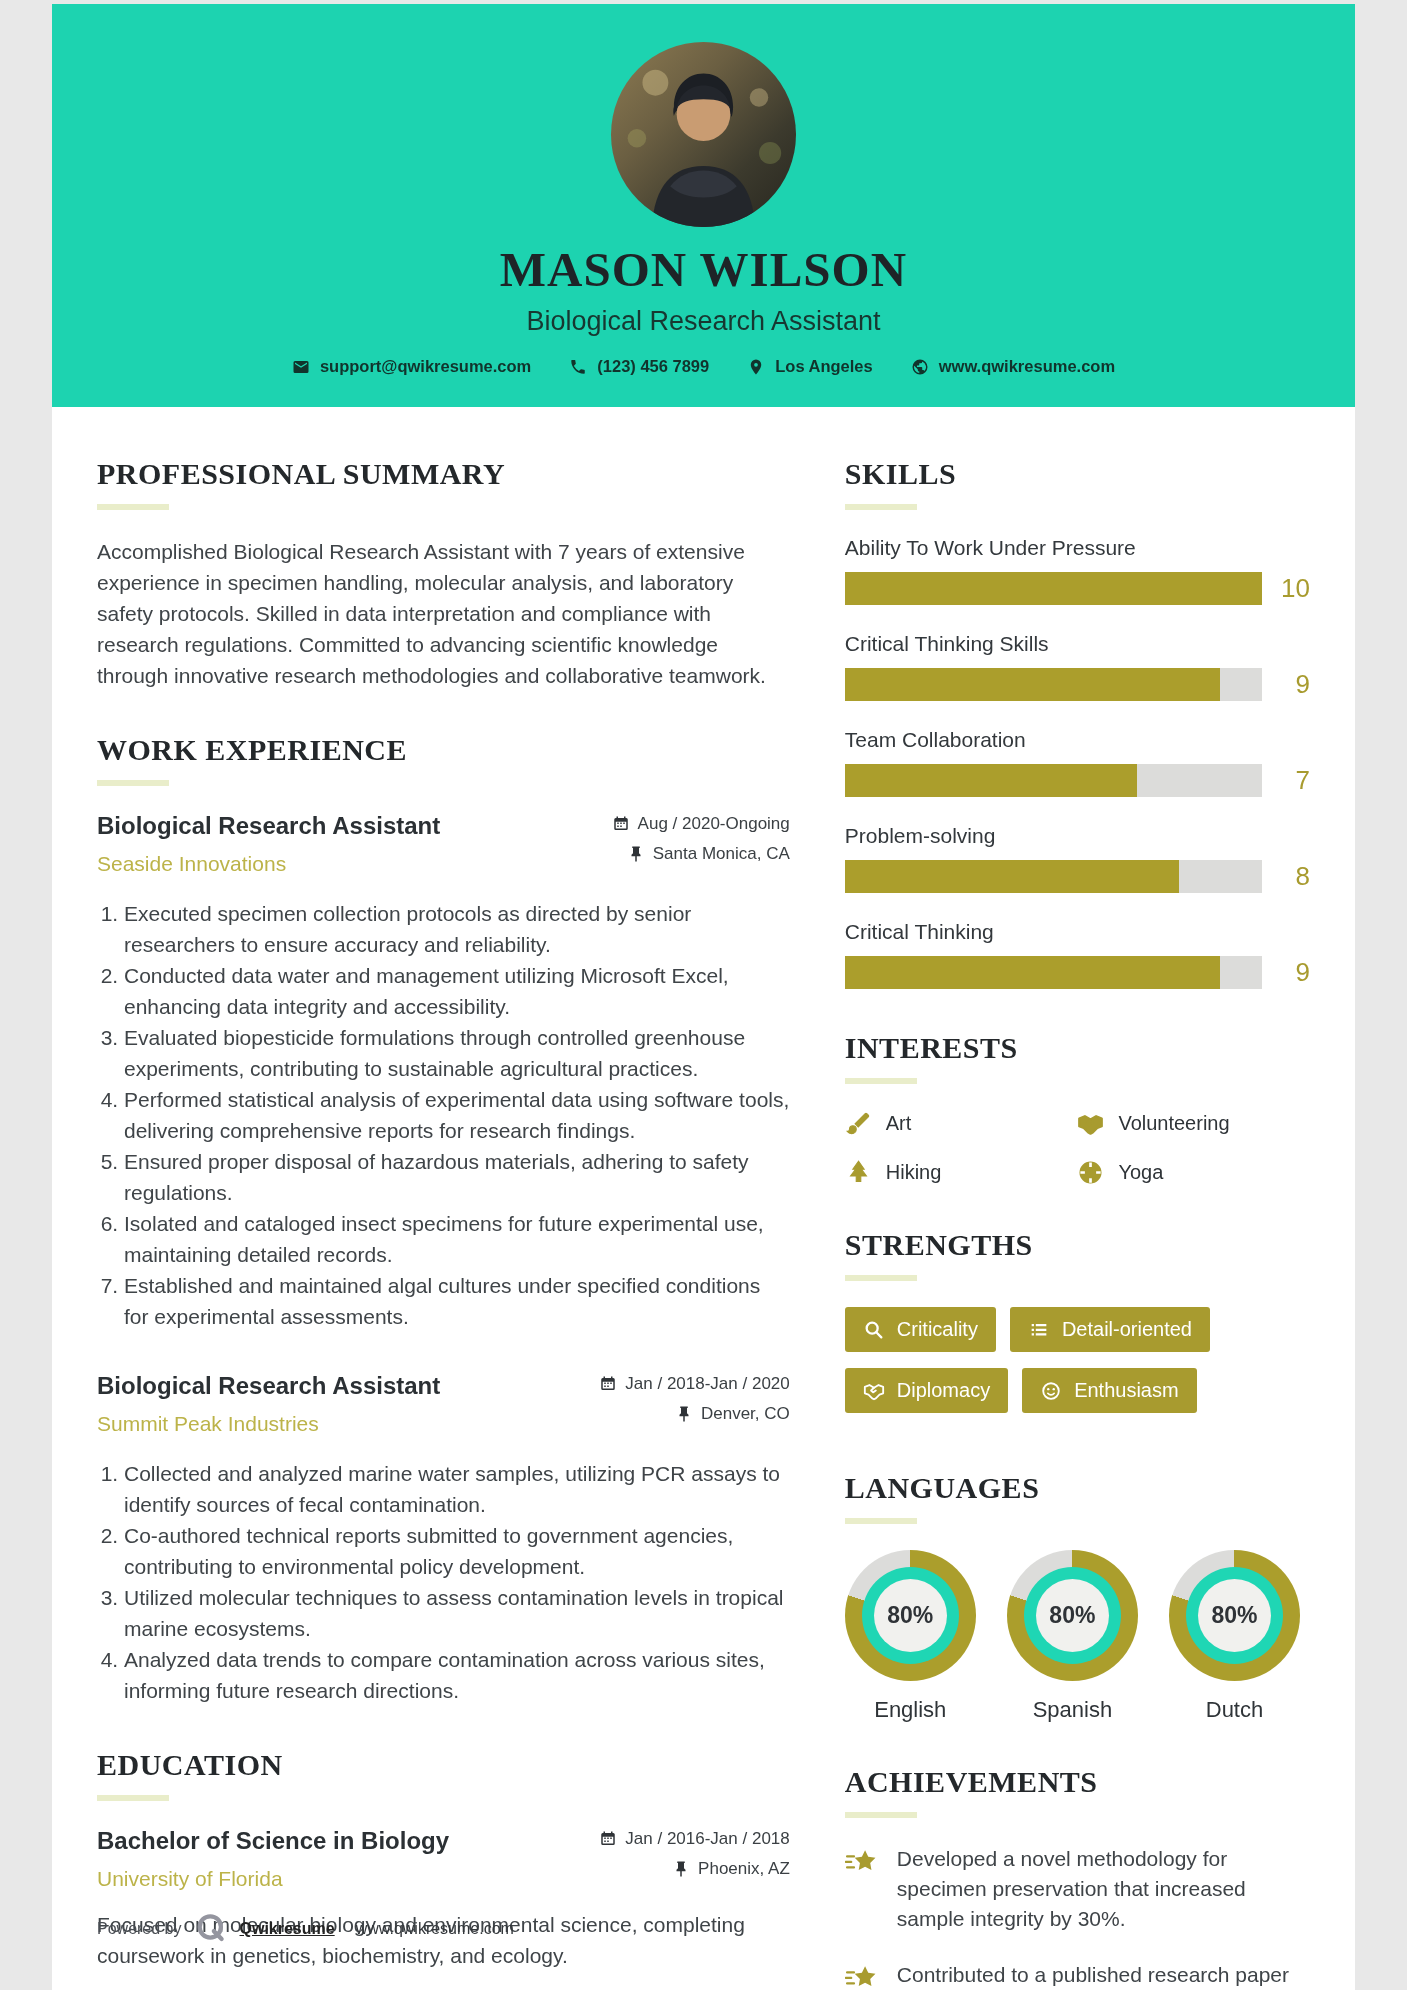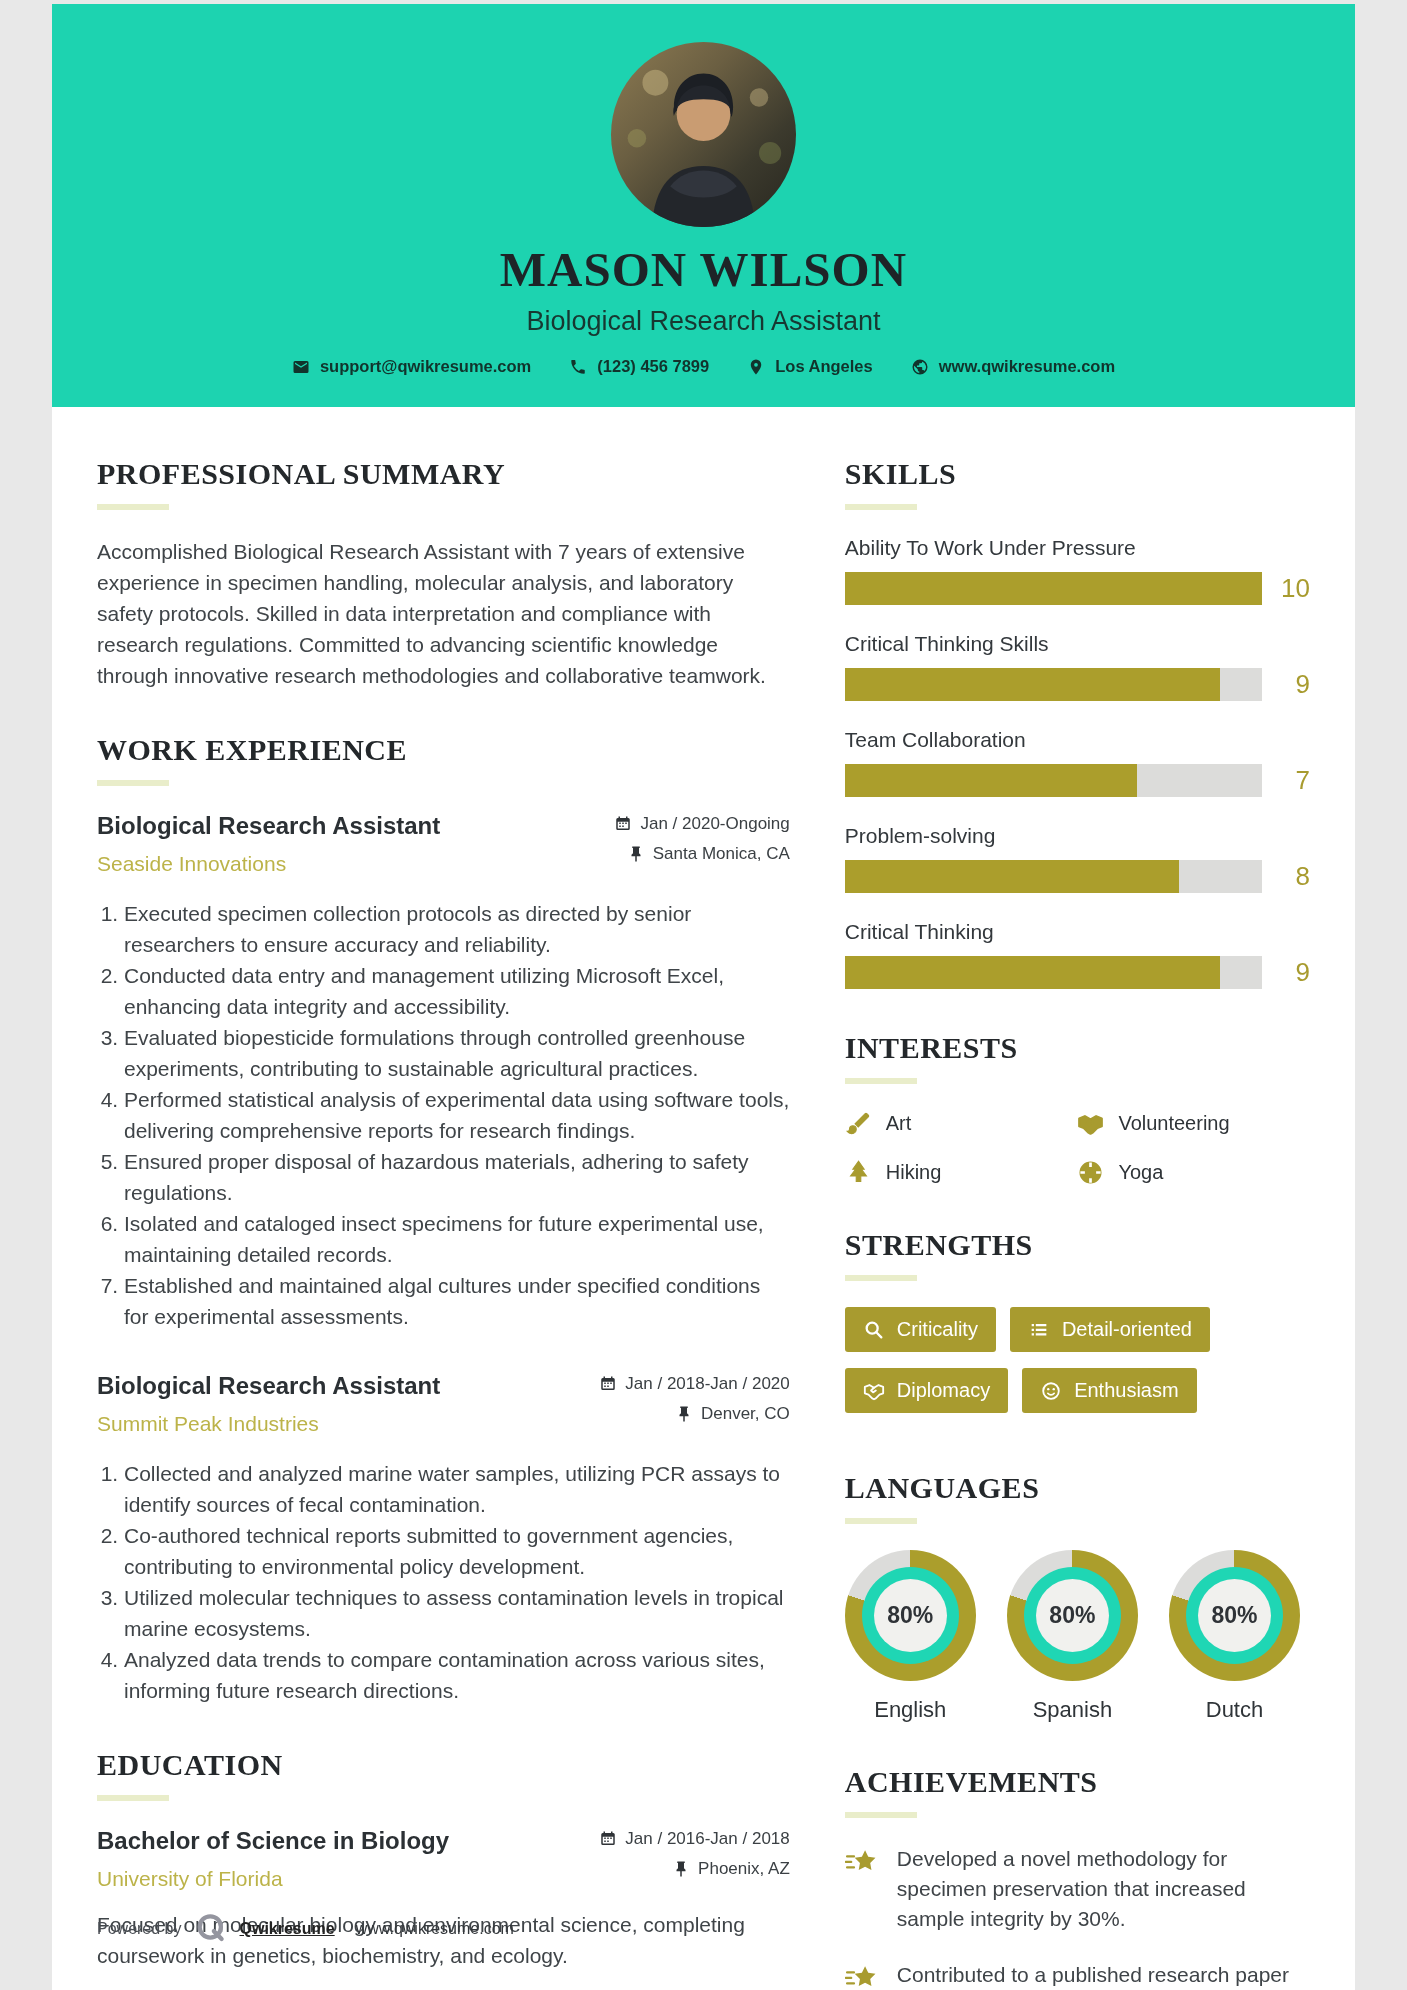--- a/index.html
+++ b/index.html
@@ -156,33 +156,33 @@
           <div class="job-head">
             <div>
               <div class="job-title">Biological Research Assistant</div>
               <div class="job-company">Seaside Innovations</div>
             </div>
             <div class="job-meta">
               <div class="meta-row">
                 <svg viewBox="0 0 24 24">
                     <path d="M19 4h-1V2h-2v2H8V2H6v2H5a2 2 0 0 0-2 2v12a2 2 0 0 0 2 2h14a2 2 0 0 0 2-2V6a2 2 0 0 0-2-2zm0 14H5V9h14v9zM9 12H7v-2h2v2zm4 0h-2v-2h2v2zm4 0h-2v-2h2v2zm-8 4H7v-2h2v2zm4 0h-2v-2h2v2z"></path>
                   </svg>
-                <span>Jan / 2020-Ongoing</span>
+                <span>Aug / 2020-Ongoing</span>
               </div>
               <div class="meta-row">
                 <svg viewBox="0 0 24 24">
                     <path d="M16 11V4h1V2H7v2h1v7l-2 2v2h5v7h2v-7h5v-2l-2-2z"></path>
                   </svg>
                 <span>Santa Monica, CA</span>
               </div>
             </div>
           </div>
           <ol>
             <li>Executed specimen collection protocols as directed by senior researchers to ensure accuracy and reliability.</li>
-            <li>Conducted data entry and management utilizing Microsoft Excel, enhancing data integrity and accessibility.</li>
+            <li>Conducted data water and management utilizing Microsoft Excel, enhancing data integrity and accessibility.</li>
             <li>Evaluated biopesticide formulations through controlled greenhouse experiments, contributing to sustainable agricultural practices.</li>
             <li>Performed statistical analysis of experimental data using software tools, delivering comprehensive reports for research findings.</li>
             <li>Ensured proper disposal of hazardous materials, adhering to safety regulations.</li>
             <li>Isolated and cataloged insect specimens for future experimental use, maintaining detailed records.</li>
             <li>Established and maintained algal cultures under specified conditions for experimental assessments.</li>
           </ol>
         </div>
 
         <div class="job">
           <div class="job-head">

